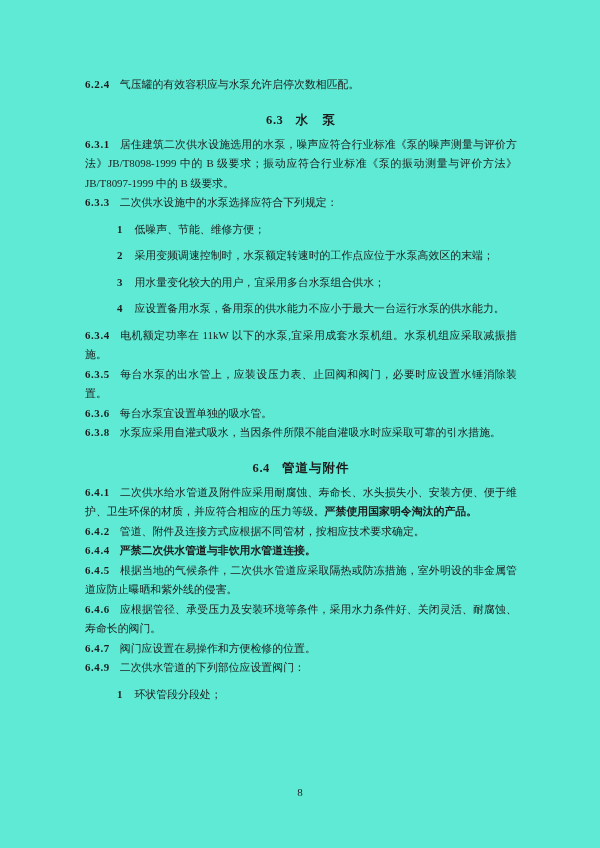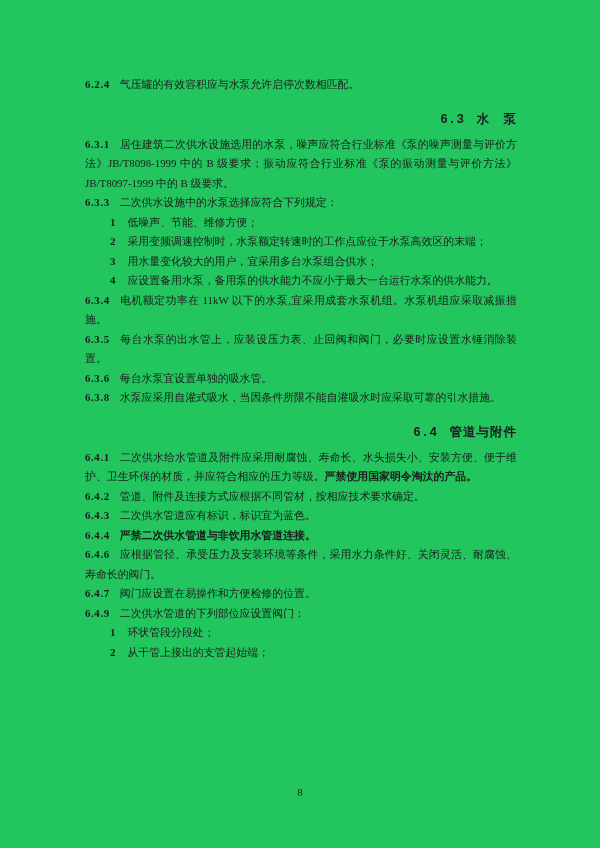--- a/index.html
+++ b/index.html
@@ -6,52 +6,51 @@
   body {
     width: 600px; height: 848px;
     background: #ffffff;
     font-family: "Liberation Serif", "DejaVu Serif", serif;
     color: #1c1c1c;
     overflow: hidden;
   }
   .page {
     position: relative;
     width: 600px; height: 848px;
-    background: #22c55e;
+    background: #5eead4;
   }
   .content {
     position: absolute;
     left: 85px; top: 75px;
     width: 432px;
     font-size: 10.9px;
     line-height: 19.5px;
     text-align: justify;
   }
   p.clause { margin: 0; padding: 0; }
-  p.subitem { margin: 0; padding: 0 0 0 25px; }
+  p.subitem { margin: 7px; padding: 0 0 0 25px; }
   .cnum {
     font-weight: bold;
     letter-spacing: 0.6px;
     margin-right: 10px;
     white-space: nowrap;
   }
   .inum {
     font-weight: bold;
     margin-right: 12px;
   }
   .bold-text { font-weight: bold; }
   h2.sec-heading {
     margin: 15px 0 5px 0;
     padding: 0;
     font-size: 12.5px;
     line-height: 20px;
     font-weight: bold;
-    text-align: right;
+    text-align: center;
     letter-spacing: 1px;
-    font-family: Liberation Mono, monospace;
   }
   .hnum { margin-right: 12px; letter-spacing: 0.6px; }
   .footer {
     position: absolute;
     top: 785px; left: 0;
     width: 600px;
     text-align: center;
     font-size: 11px;
     line-height: 14px;
   }
@@ -84,31 +83,30 @@
 
 
     <p class="clause"><span class="cnum">6.3.8</span><span>水泵应采用自灌式吸水，当因条件所限不能自灌吸水时应采取可靠的引水措施。</span></p>
 
     <h2 class="sec-heading"><span class="hnum">6.4</span><span>管道与附件</span></h2>
 
     <p class="clause"><span class="cnum">6.4.1</span><span>二次供水给水管道及附件应采用耐腐蚀、寿命长、水头损失小、安装方便、便于维护、卫生环保的材质，并应符合相应的压力等级。</span><span class="bold-text">严禁使用国家明令淘汰的产品。</span></p>
 
     <p class="clause"><span class="cnum">6.4.2</span><span>管道、附件及连接方式应根据不同管材，按相应技术要求确定。</span></p>
 
-    <p class="clause"><span class="cnum">6.4.3</span><span>二次供水管道应有标识，标识宜为蓝色。</span></p>
 
     <p class="clause"><span class="cnum">6.4.4</span><span class="bold-text">严禁二次供水管道与非饮用水管道连接。</span></p>
 
+    <p class="clause"><span class="cnum">6.4.5</span><span>根据当地的气候条件，二次供水管道应采取隔热或防冻措施，室外明设的非金属管道应防止曝晒和紫外线的侵害。</span></p>
 
     <p class="clause"><span class="cnum">6.4.6</span><span>应根据管径、承受压力及安装环境等条件，采用水力条件好、关闭灵活、耐腐蚀、寿命长的阀门。</span></p>
 
     <p class="clause"><span class="cnum">6.4.7</span><span>阀门应设置在易操作和方便检修的位置。</span></p>
 
 
     <p class="clause"><span class="cnum">6.4.9</span><span>二次供水管道的下列部位应设置阀门：</span></p>
 
     <p class="subitem"><span class="inum">1</span><span>环状管段分段处；</span></p>
-    <p class="subitem"><span class="inum">2</span><span>从干管上接出的支管起始端；</span></p>
 
   </div>
 
   <div class="footer">8</div>
 </div>
 
 </body></html>

